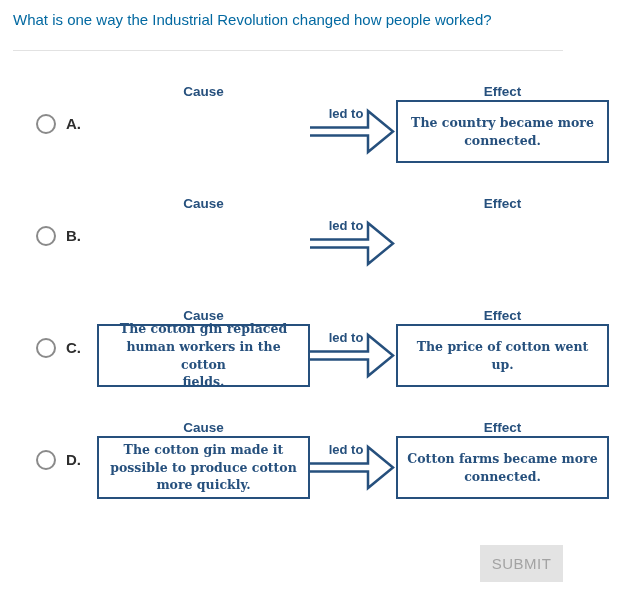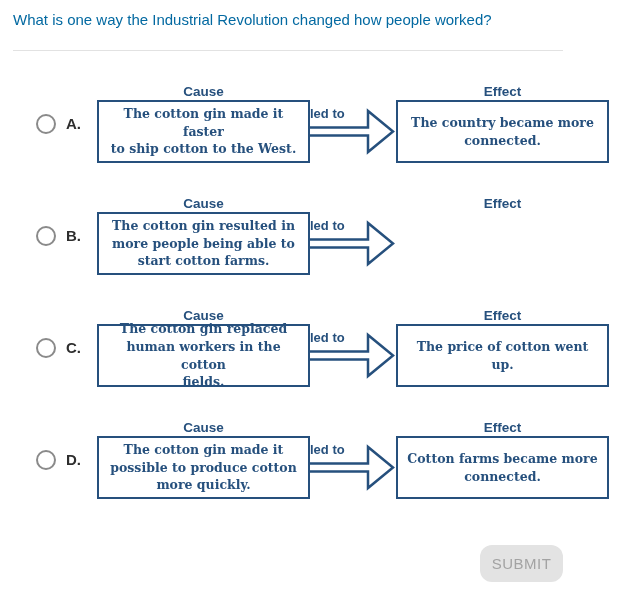--- a/index.html
+++ b/index.html
@@ -42,52 +42,48 @@
   }
   .box-text {
     font-family:"DejaVu Serif", serif; font-weight:bold;
     font-size:12.5px; line-height:1.42; color:#26507d;
     white-space:pre-line;
   }
 
   .arrow-cell { position:relative; width:86px; flex-shrink:0; }
   .led-to {
     position:absolute; top:22px; left:0; width:72px;
-    text-align:left; font-size:13px; font-weight:bold; color:#26507d;
+    text-align:center; font-size:13px; font-weight:bold; color:#26507d;
   }
   .arrow-svg { position:absolute; top:16px; left:0; display:block; }
 
   .submit {
     position:absolute; left:480px; top:545px;
     width:83px; height:37px;
     background:#e3e3e3; color:#a3a3a3;
-    border:none; border-radius:12px;
+    border:none; border-radius:0;
     font-family:"Liberation Sans", sans-serif;
     font-size:15px; letter-spacing:0.5px;
   }
 </style>
 </head>
 <body>
 
 <div class="question-title">What is one way the Industrial Revolution changed how people worked?</div>
 <hr class="divider">
 
 <div class="options">
 
   <div class="option">
     <div class="selector">
       <span class="radio"></span>
       <span class="letter">A.</span>
     </div>
     <div class="cell">
       <div class="cell-header">Cause</div>
-      <div class="box">
-        <span class="box-text">The cotton gin made it faster
-to ship cotton to the West.</span>
-      </div>
     </div>
     <div class="arrow-cell">
       <span class="led-to">led to</span>
       <svg class="arrow-svg" width="86" height="63" viewBox="0 0 86 63">
         <path d="M -2 27.5 L 58 27.5 L 58 11 L 83 31.5 L 58 52 L 58 35.5 L -2 35.5 Z" fill="#ffffff" stroke="#26507d" stroke-width="2.5"></path>
       </svg>
     </div>
     <div class="cell">
       <div class="cell-header">Effect</div>
       <div class="box">
@@ -97,25 +93,20 @@
     </div>
   </div>
 
   <div class="option">
     <div class="selector">
       <span class="radio"></span>
       <span class="letter">B.</span>
     </div>
     <div class="cell">
       <div class="cell-header">Cause</div>
-      <div class="box">
-        <span class="box-text">The cotton gin resulted in
-more people being able to
-start cotton farms.</span>
-      </div>
     </div>
     <div class="arrow-cell">
       <span class="led-to">led to</span>
       <svg class="arrow-svg" width="86" height="63" viewBox="0 0 86 63">
         <path d="M -2 27.5 L 58 27.5 L 58 11 L 83 31.5 L 58 52 L 58 35.5 L -2 35.5 Z" fill="#ffffff" stroke="#26507d" stroke-width="2.5"></path>
       </svg>
     </div>
     <div class="cell">
       <div class="cell-header">Effect</div>
     </div>

